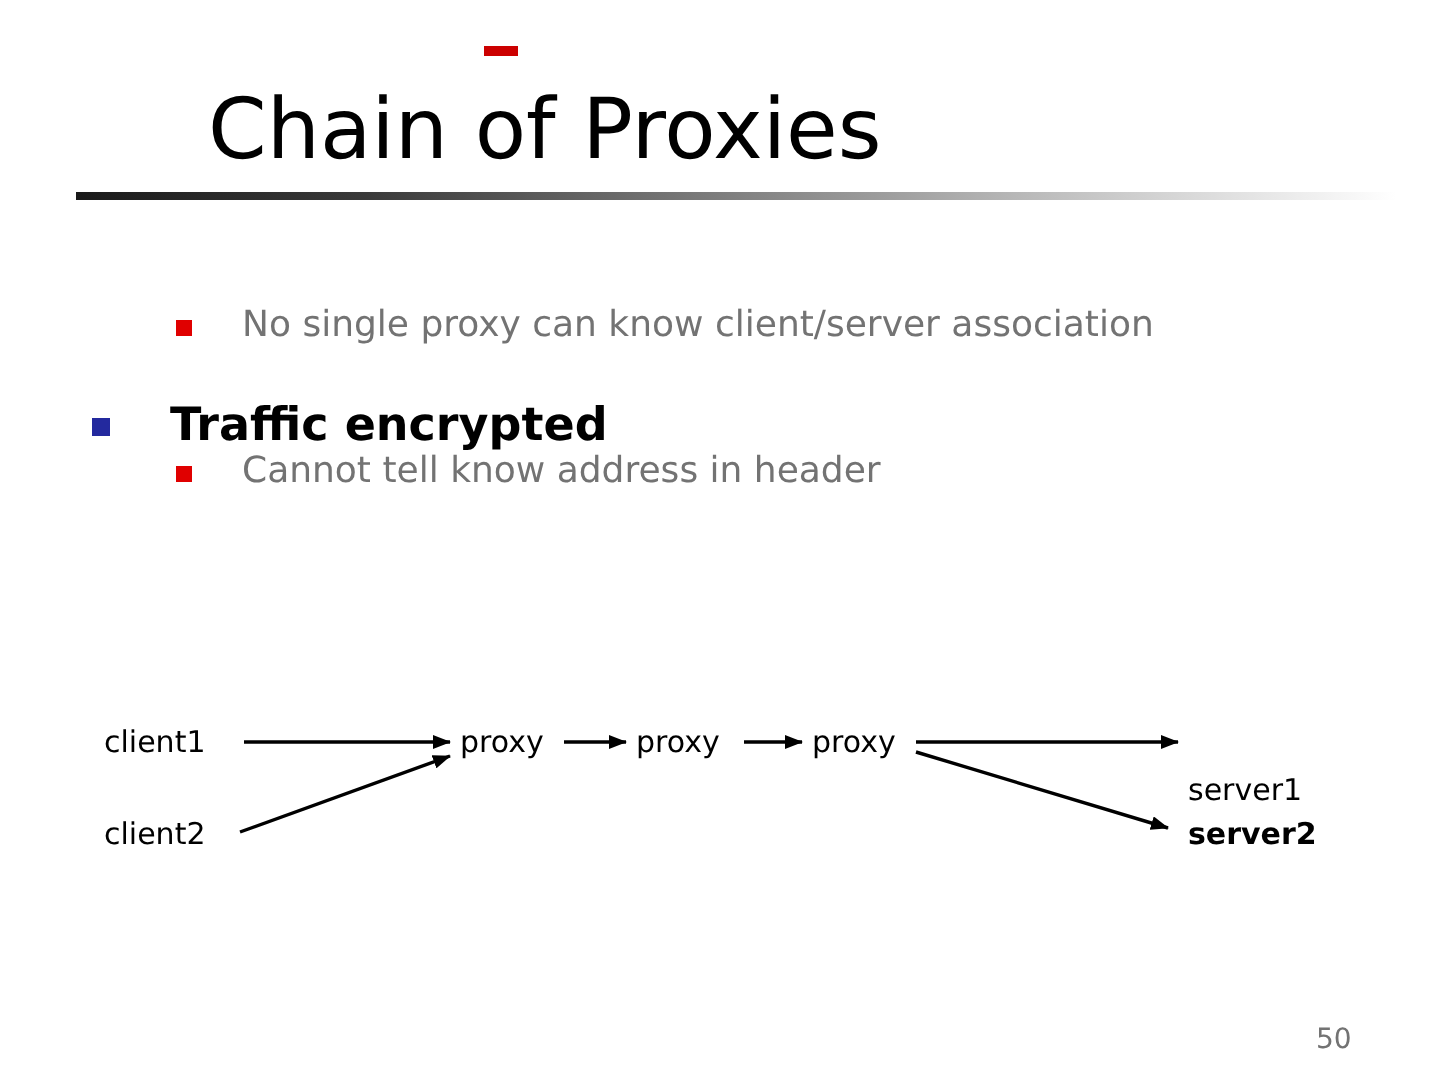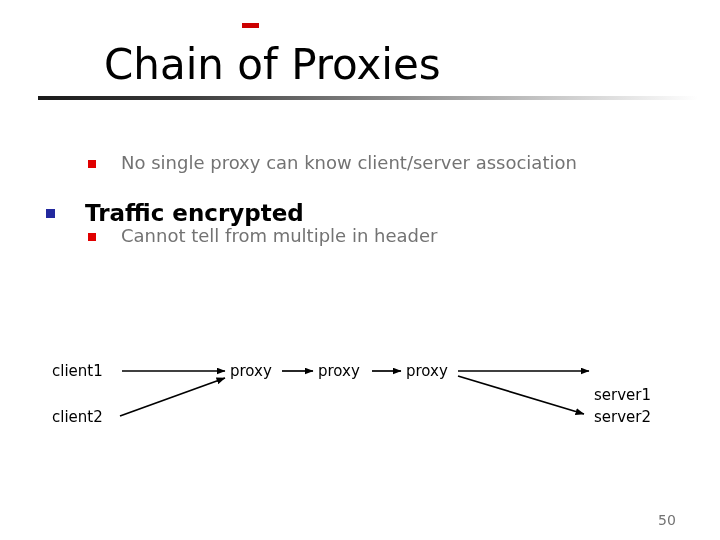--- a/index.html
+++ b/index.html
@@ -140,21 +140,21 @@
     color: #000000;
     white-space: nowrap;
     line-height: 18px;
   }
   #n-client1 { left: 36px;  top: 22px; }
   #n-client2 { left: 36px;  top: 68px; text-align: right; }
   #n-proxy1  { left: 214px; top: 22px; }
   #n-proxy2  { left: 302px; top: 22px; }
   #n-proxy3  { left: 390px; top: 22px; }
   #n-server1 { left: 578px; top: 22px; margin-top: 24px; }
-  #n-server2 { left: 578px; top: 68px; }
+  #n-server2 { left: 578px; top: 68px; font-weight: bold; }
 
   
   #page-num {
     position: absolute;
     left: 658px;
     top: 512px;
     font-family: "DejaVu Sans", sans-serif;
     font-size: 14px;
     color: #737373;
   }
@@ -171,21 +171,21 @@
   <div id="title-rule"></div>
 
   <div class="bullet-l2" id="b1s">
     <span class="sq"></span><span class="txt">No single proxy can know client/server association</span>
   </div>
 
   <div class="bullet-l1" id="b2">
     <span class="sq"></span><span class="txt">Traffic encrypted</span>
   </div>
   <div class="bullet-l2" id="b2s">
-    <span class="sq"></span><span class="txt">Cannot tell from multiple in header</span>
+    <span class="sq"></span><span class="txt">Cannot tell know address in header</span>
   </div>
 
   <div id="diagram">
     <svg width="720" height="110" xmlns="http://www.w3.org/2000/svg">
       <defs>
         <marker id="ah" markerWidth="9" markerHeight="7" refX="8.5" refY="3.5" orient="auto" markerUnits="userSpaceOnUse">
           <path d="M0,0 L9,3.5 L0,7 z" fill="#000000"></path>
         </marker>
       </defs>
 

